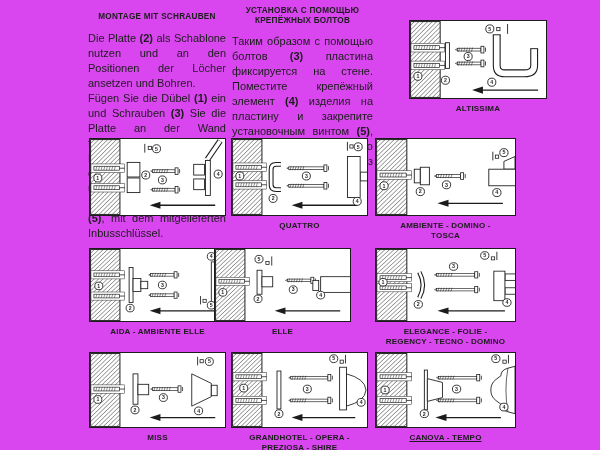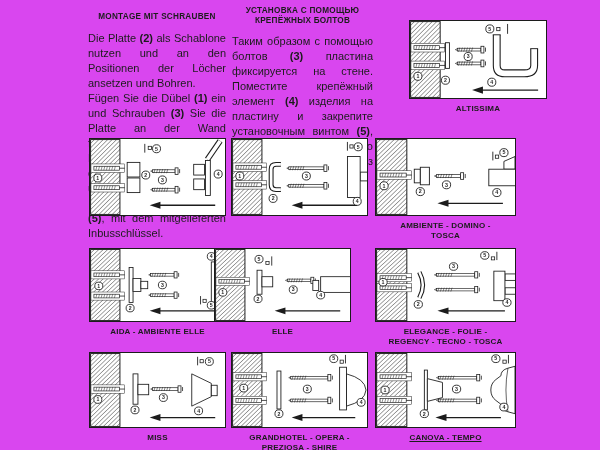--- a/index.html
+++ b/index.html
@@ -298,20 +298,21 @@
             <text x="42" y="62.9" text-anchor="middle" font-size="5.3" font-weight="bold" fill="#1c1c1c" font-family="&quot;Liberation Sans&quot;,sans-serif">2</text>
             <circle cx="76" cy="38" r="4.1" fill="#fff" stroke="#1c1c1c" stroke-width="0.9"></circle>
             <text x="76" y="39.9" text-anchor="middle" font-size="5.3" font-weight="bold" fill="#1c1c1c" font-family="&quot;Liberation Sans&quot;,sans-serif">3</text>
             <circle cx="128" cy="64" r="4.1" fill="#fff" stroke="#1c1c1c" stroke-width="0.9"></circle>
             <text x="128" y="65.9" text-anchor="middle" font-size="5.3" font-weight="bold" fill="#1c1c1c" font-family="&quot;Liberation Sans&quot;,sans-serif">4</text>
             <circle cx="129" cy="8" r="4.1" fill="#fff" stroke="#1c1c1c" stroke-width="0.9"></circle>
             <text x="129" y="9.9" text-anchor="middle" font-size="5.3" font-weight="bold" fill="#1c1c1c" font-family="&quot;Liberation Sans&quot;,sans-serif">5</text>
           </g>
         </svg>
       </div>
+    <figcaption class="panel-label">QUATTRO</figcaption>
   </figure>
 
   <figure class="panel" style="left:375px;top:138px;width:141px;">
     <div class="panel-box" style="width:141px;height:78px;">
         <svg viewBox="0 0 138 78" preserveAspectRatio="none">
           <rect x="0" y="0" width="138" height="78" fill="#fff"></rect>
           <g>
             <rect x="0.6" y="0.6" width="30" height="76.8" fill="#fff"></rect>
             <rect x="0.6" y="0.6" width="30" height="76.8" fill="url(#hatch)" stroke="#1c1c1c" stroke-width="1"></rect>
           </g>
@@ -607,21 +608,21 @@
             <circle cx="77" cy="19" r="4.1" fill="#fff" stroke="#1c1c1c" stroke-width="0.9"></circle>
             <text x="77" y="20.9" text-anchor="middle" font-size="5.3" font-weight="bold" fill="#1c1c1c" font-family="&quot;Liberation Sans&quot;,sans-serif">3</text>
             <circle cx="130" cy="58" r="4.1" fill="#fff" stroke="#1c1c1c" stroke-width="0.9"></circle>
             <text x="130" y="59.9" text-anchor="middle" font-size="5.3" font-weight="bold" fill="#1c1c1c" font-family="&quot;Liberation Sans&quot;,sans-serif">4</text>
             <circle cx="108" cy="7" r="4.1" fill="#fff" stroke="#1c1c1c" stroke-width="0.9"></circle>
             <text x="108" y="8.9" text-anchor="middle" font-size="5.3" font-weight="bold" fill="#1c1c1c" font-family="&quot;Liberation Sans&quot;,sans-serif">5</text>
           </g>
         </svg>
       </div>
     <figcaption class="panel-label">ELEGANCE - FOLIE -
-REGENCY - TECNO - TOSCA</figcaption>
+REGENCY - TECNO - DOMINO</figcaption>
   </figure>
 
   <figure class="panel" style="left:89px;top:352px;width:137px;">
     <div class="panel-box" style="width:137px;height:76px;">
         <svg viewBox="0 0 138 78" preserveAspectRatio="none">
           <rect x="0" y="0" width="138" height="78" fill="#fff"></rect>
           <g>
             <rect x="0.6" y="0.6" width="30" height="76.8" fill="#fff"></rect>
             <rect x="0.6" y="0.6" width="30" height="76.8" fill="url(#hatch)" stroke="#1c1c1c" stroke-width="1"></rect>
           </g>

